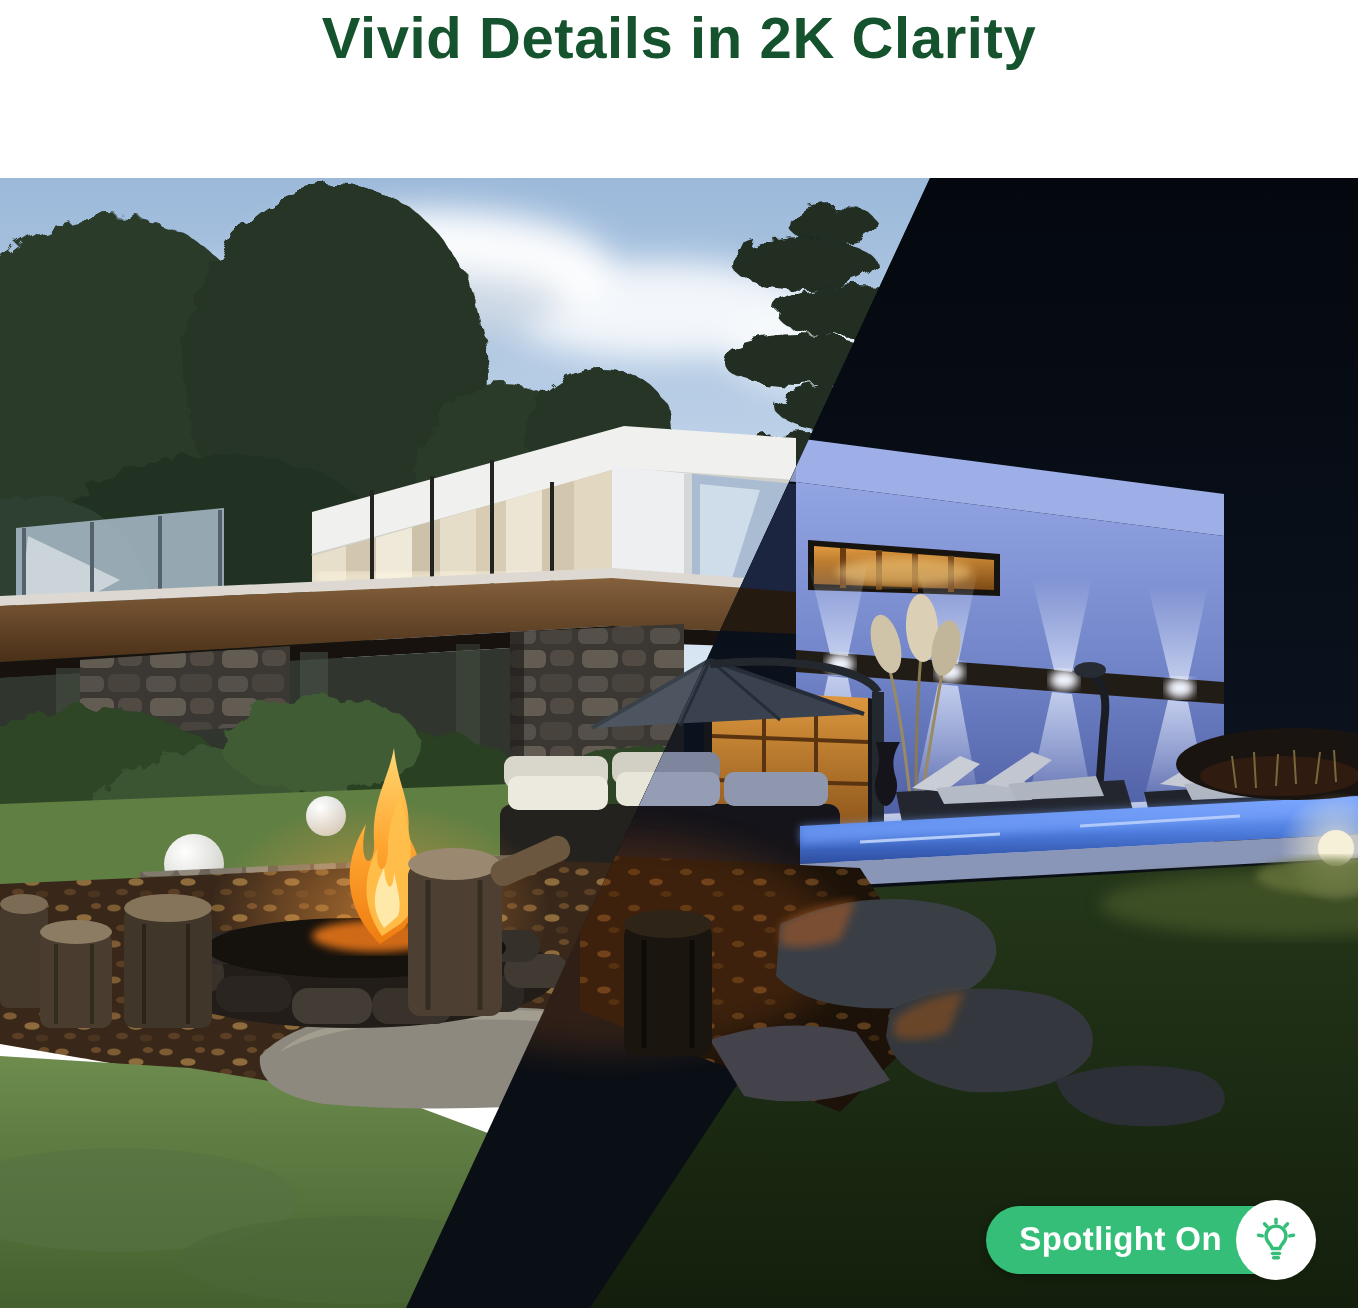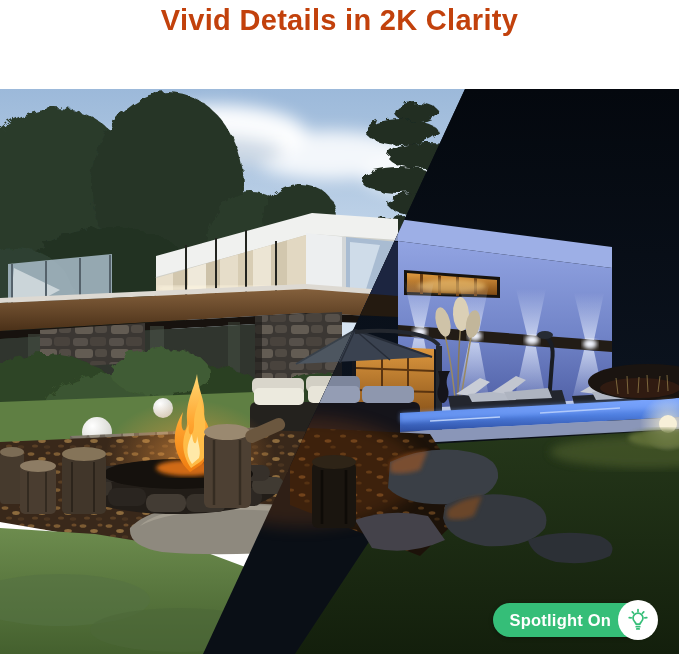--- a/index.html
+++ b/index.html
@@ -6,21 +6,21 @@
   .canvas{
     position:relative;width:679px;height:654px;overflow:hidden;background:#ffffff;
     font-family:"Liberation Sans", sans-serif;
   }
   .hdr{
     position:absolute;top:0;left:0;width:679px;height:89px;background:#ffffff;
     display:flex;flex-direction:column;align-items:center;justify-content:flex-start;
     padding-top:2px;box-sizing:border-box;z-index:3;
   }
   .hdr .t{
-    font-size:29px;line-height:37px;font-weight:600;color:#c2410c;letter-spacing:.3px;
+    font-size:29px;line-height:37px;font-weight:600;color:#14532d;letter-spacing:.3px;
     text-align:center;white-space:nowrap;
   }
   .scene{position:absolute;top:89px;left:0;width:679px;height:565px;display:block;}
   .badge{
     position:absolute;right:24px;bottom:17px;height:34px;background:#35BE78;
     border-radius:18px;display:flex;align-items:center;
     padding:0 44px 0 17px;z-index:5;box-shadow:0 1px 4px rgba(0,0,0,.35);
   }
   .badge .lbl{color:#ffffff;font-size:16.5px;font-weight:700;letter-spacing:.2px;white-space:nowrap;}
   .badge .circ{

